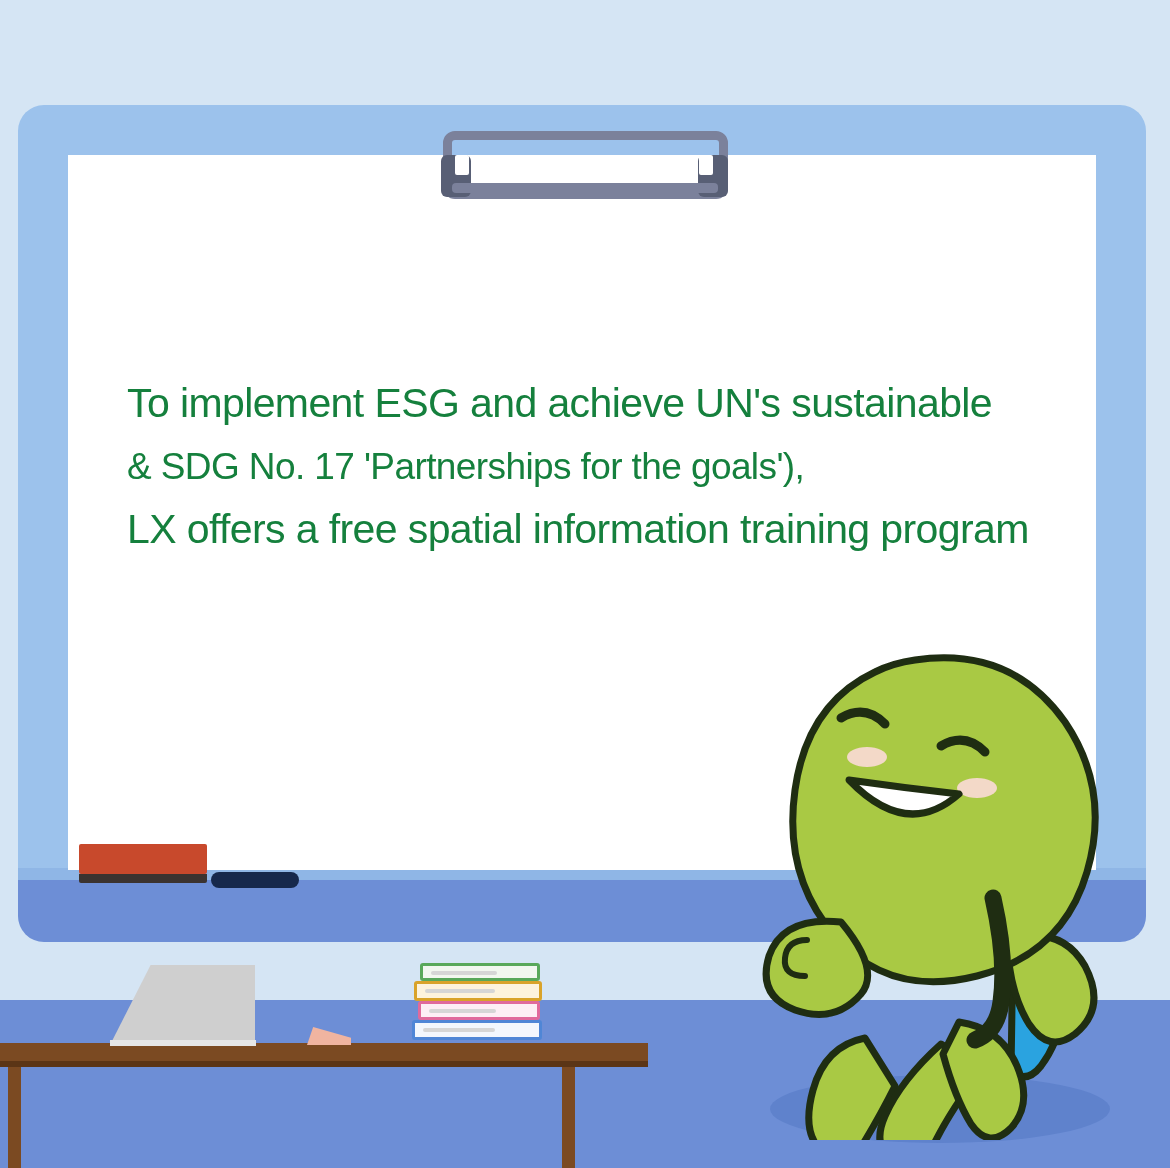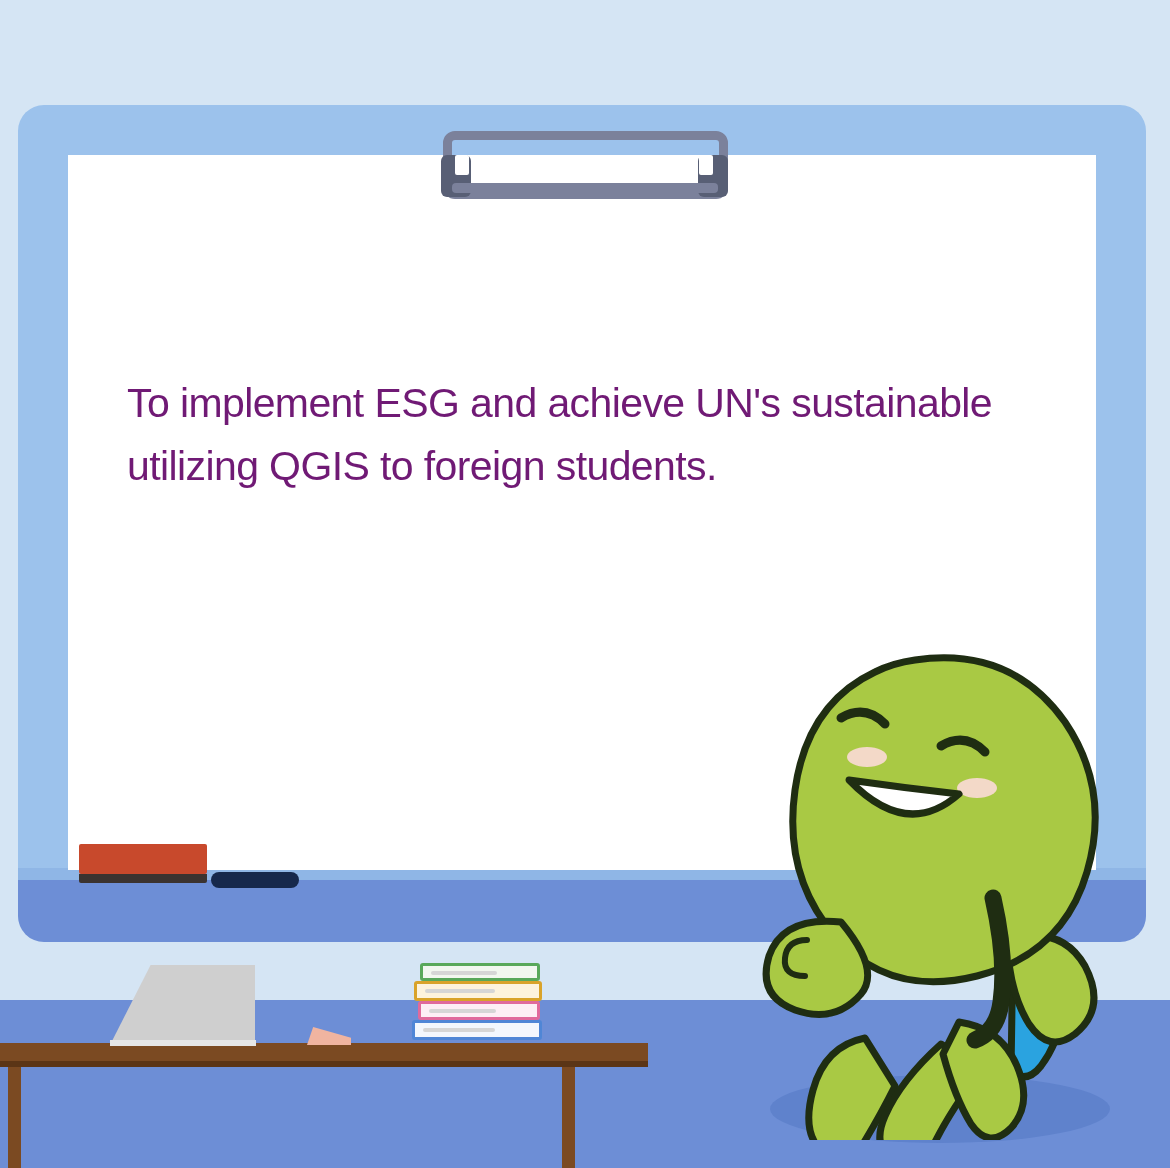--- a/index.html
+++ b/index.html
@@ -64,21 +64,21 @@
   .clip-foot-notch{
     position:absolute;width:14px;height:20px;background:#ffffff;
     top:155px;border-radius:2px;
   }
   .clip-foot-notch.left{left:455px;}
   .clip-foot-notch.right{left:699px;}
 
   
   .board-text{
     position:absolute;left:127px;top:372px;width:940px;
-    color:#701a75;
+    color:#15803d;
     font-size:41px;
     line-height:63px;
     font-weight:500;
     letter-spacing:-0.6px;
     white-space:nowrap;
   }
   .board-text .ln{display:block;}
   .sz-small{font-size:37px;}
 
   
@@ -151,21 +151,22 @@
 
   <div class="clip-outer"></div>
   <div class="clip-foot left"></div>
   <div class="clip-foot right"></div>
   <div class="clip-foot-notch left"></div>
   <div class="clip-foot-notch right"></div>
   <div class="clip-bar"></div>
 
   <div class="board-text">
     <span class="ln">To implement ESG and achieve UN's sustainable</span>
-    <span class="ln">utilizing QGIS to foreign students.</span>
+    <span class="ln sz-small">&amp; SDG No. 17 'Partnerships for the goals'),</span>
+    <span class="ln">LX offers a free spatial information training program</span>
   </div>
 
   <div class="eraser"></div>
   <div class="eraser-base"></div>
   <div class="marker"></div>
 
   <div class="desk-top"></div>
   <div class="desk-top-shadow"></div>
   <div class="desk-leg l"></div>
   <div class="desk-leg r"></div>

